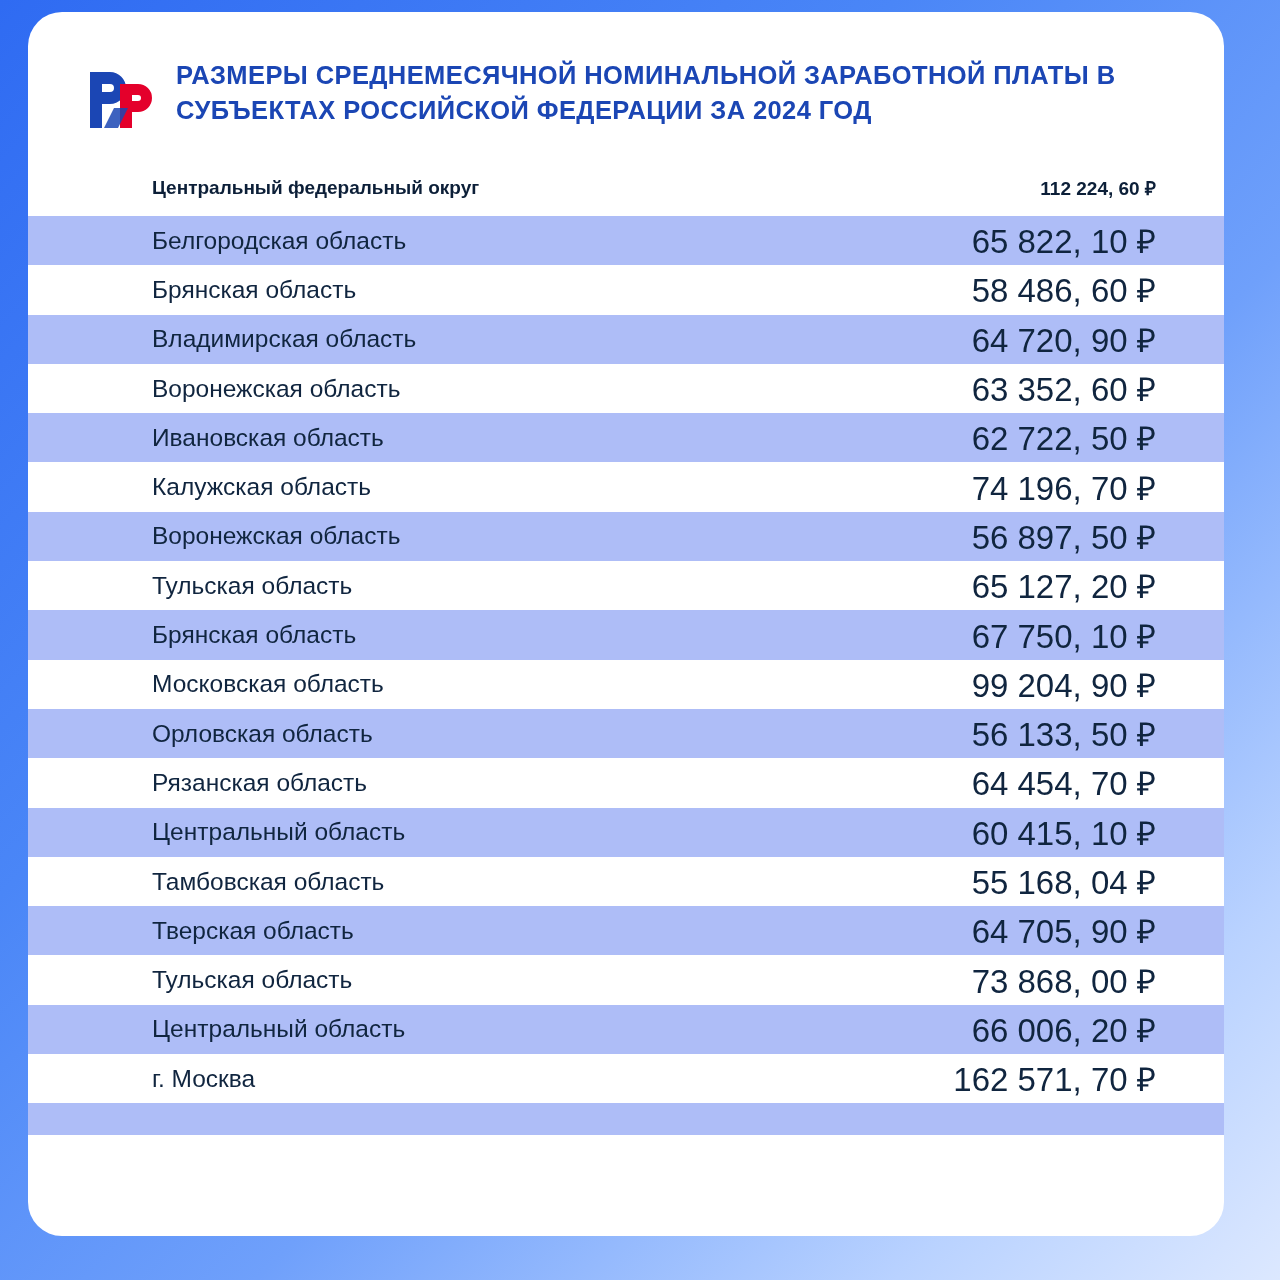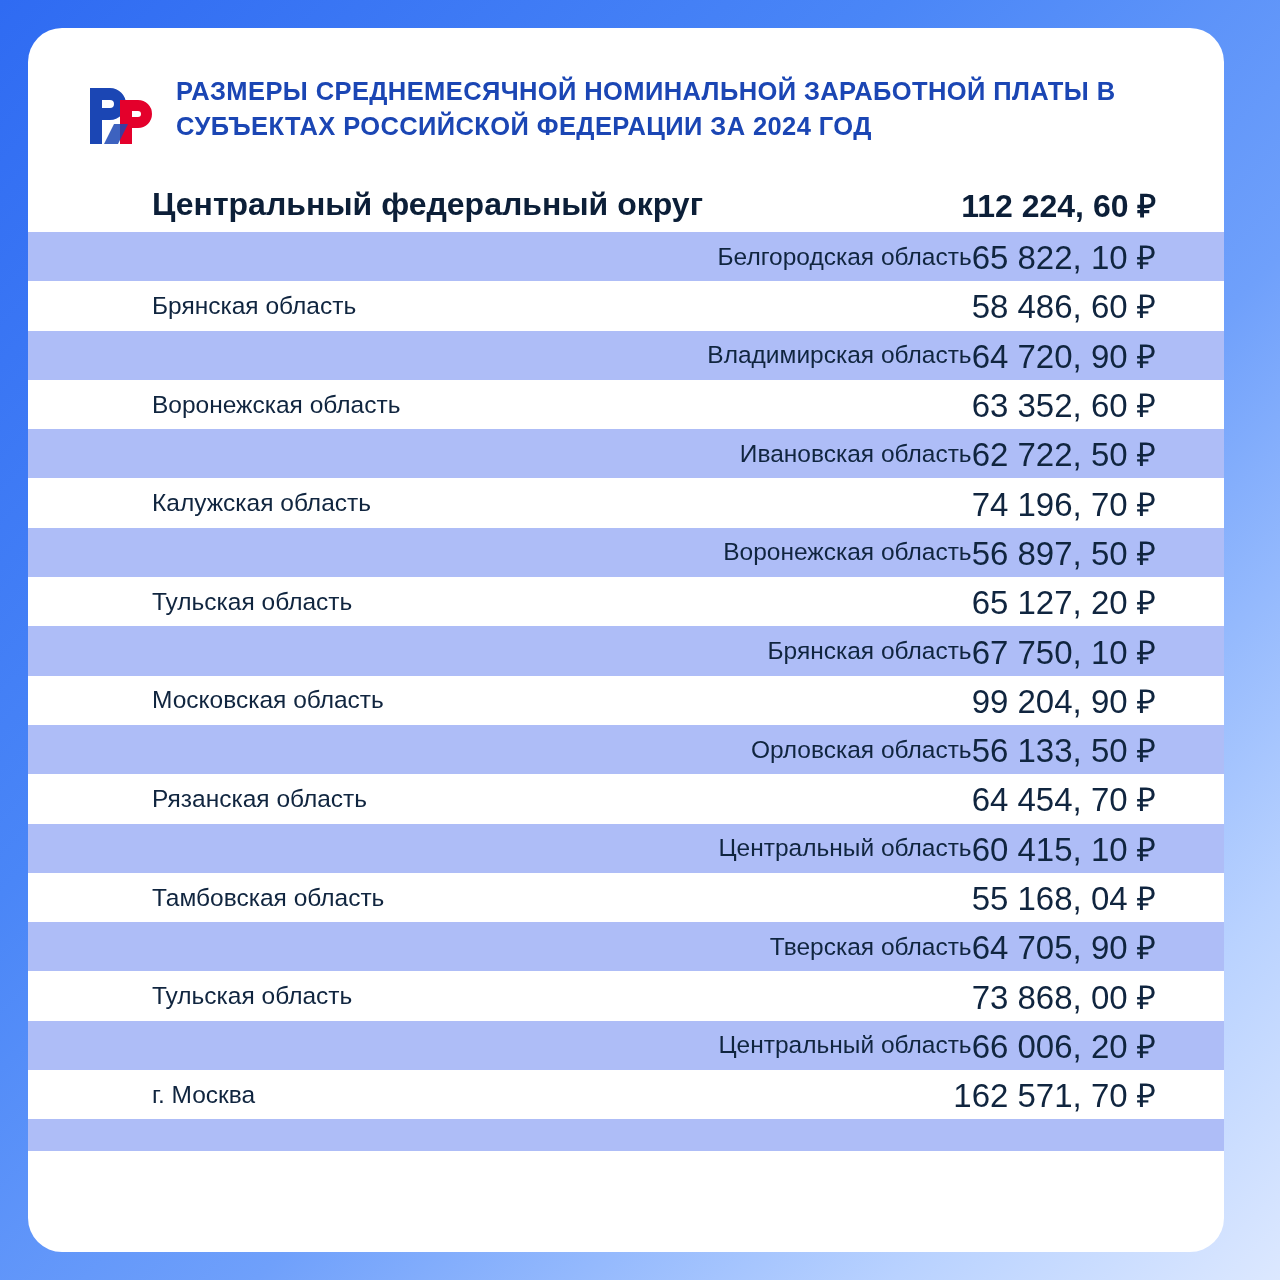--- a/index.html
+++ b/index.html
@@ -9,21 +9,21 @@
   body {
     width: 1280px;
     height: 1280px;
     background: linear-gradient(135deg, #2f6bf2 0%, #4a86f7 35%, #6fa0fb 60%, #b9d2ff 85%, #dce8ff 100%);
     font-family: "Liberation Sans", sans-serif;
     overflow: hidden;
   }
   .card {
     position: absolute;
     left: 28px;
-    top: 28px;
+    top: 12px;
     width: 1196px;
     height: 1224px;
     background: #ffffff;
     border-radius: 34px;
     overflow: hidden;
   }
   .header {
     display: flex;
     align-items: flex-start;
     padding: 46px 40px 0 52px;
@@ -51,40 +51,39 @@
   .row {
     display: flex;
     align-items: center;
     justify-content: space-between;
     height: 49.3px;
     padding: 0 68px 0 124px;
     box-sizing: border-box;
   }
   .row.shaded {
     background: #aebdf7;
-    justify-content: flex-end;
   }
   .row .name {
     color: #10253f;
     font-size: 24.5px;
     white-space: nowrap;
   }
   .row .value {
     color: #10253f;
     font-size: 33px;
     white-space: nowrap;
   }
   .row.head {
     height: 56px;
     padding-left: 124px;
   }
   .row.head .name,
   .row.head .value {
     font-weight: bold;
-    font-size: 32px;
+    font-size: 19px;
     color: #0c1f38;
   }
   .row.spacer {
     height: 32px;
   }
 </style>
 </head>
 <body>
 
 <div class="card">

